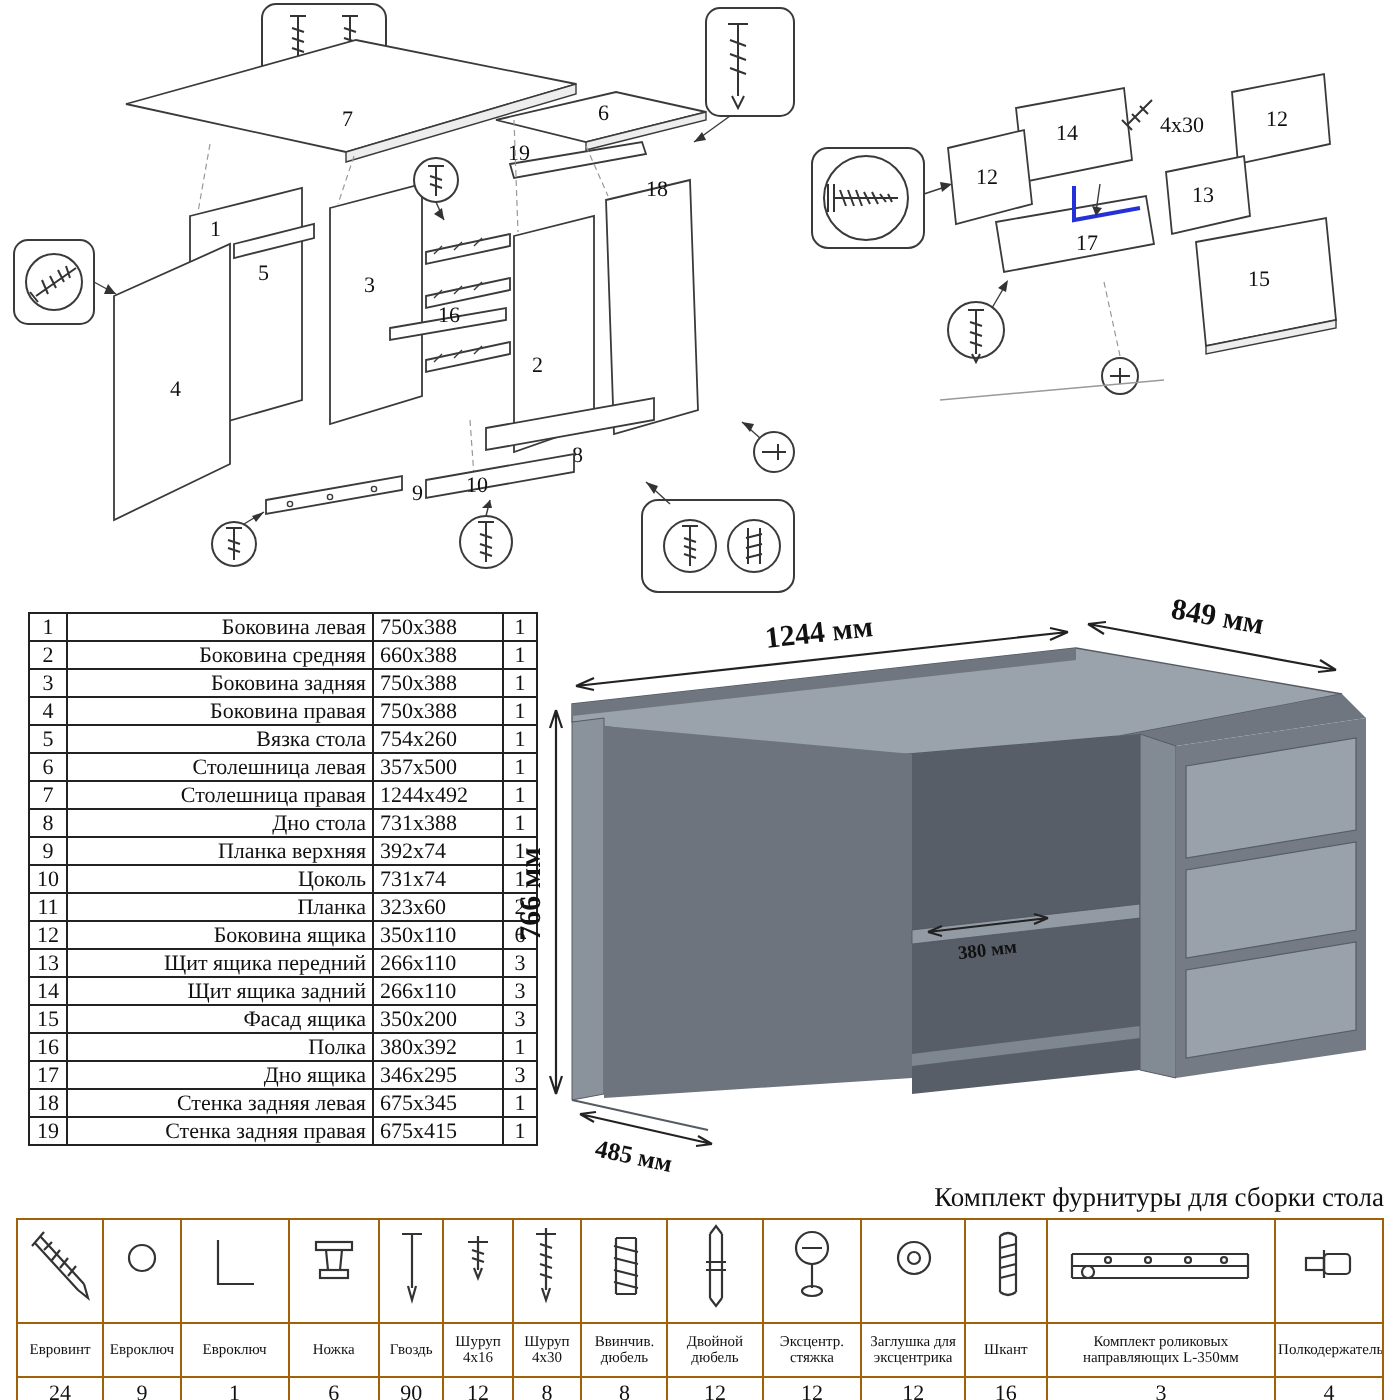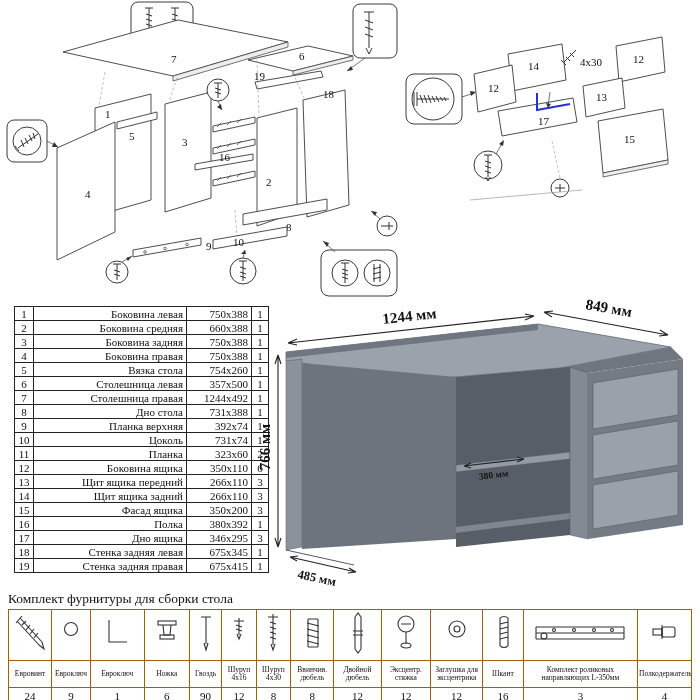--- a/index.html
+++ b/index.html
@@ -23,27 +23,27 @@
   .dimline{stroke:#222;stroke-width:1.1;fill:none}
   text.dim{font-size:15px;font-weight:bold;text-anchor:middle}
   text.dim-md{font-size:12.5px;font-weight:bold;text-anchor:middle}
   text.dim-sm{font-size:9.5px;font-weight:bold;text-anchor:middle}
 
   
   #parts{position:absolute;left:14px;top:306px;border-collapse:collapse;font-size:11px}
   #parts td{border:1px solid #222;height:13px;line-height:12px;padding:0 3px;white-space:nowrap}
   #parts td.c-num{width:14px;text-align:center;padding:0 2px}
   #parts td.c-name{width:146px;text-align:right}
-  #parts td.c-size{width:58px;text-align:right}
+  #parts td.c-size{width:58px;text-align:left}
   #parts td.c-qty{width:12px;text-align:center;padding:0 2px}
   #parts tr:nth-of-type(11) td.c-name{text-align:right}
 
   
   #hw{position:absolute;left:8px;top:591px;width:684px}
-  .hw-title{text-align:left;font-size:13.5px;margin-bottom:2px}
+  .hw-title{text-align:right;font-size:13.5px;margin-bottom:2px}
   #hw-table{border-collapse:collapse;table-layout:fixed;width:684px}
   #hw-table td{border:1px solid #a16207;text-align:center;vertical-align:middle;overflow:hidden}
   tr.hw-icons td{height:46px}
   tr.hw-labels td{height:26px;font-size:7.5px;line-height:8.5px;padding:0 1px}
   tr.hw-qty td{height:14px;font-size:11px}
   .hwic{position:static}
   .hwic path,.hwic circle,.hwic rect,.hwic ellipse{stroke:#333;stroke-width:1.1;fill:none}
 </style>
 </head>
 <body>

